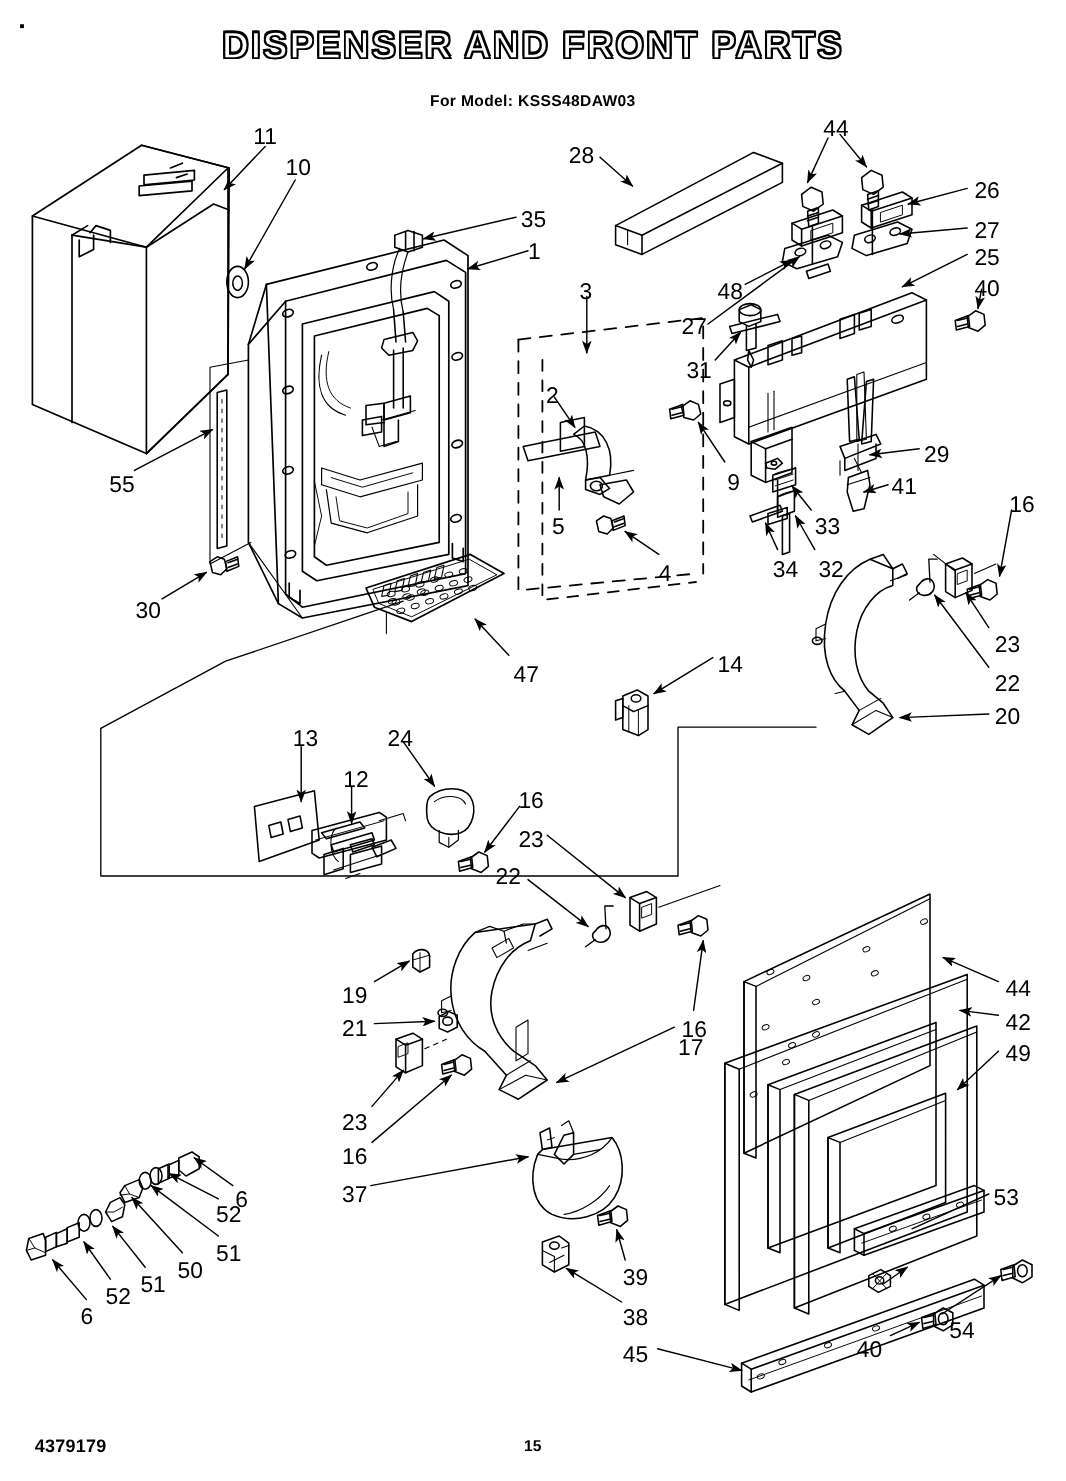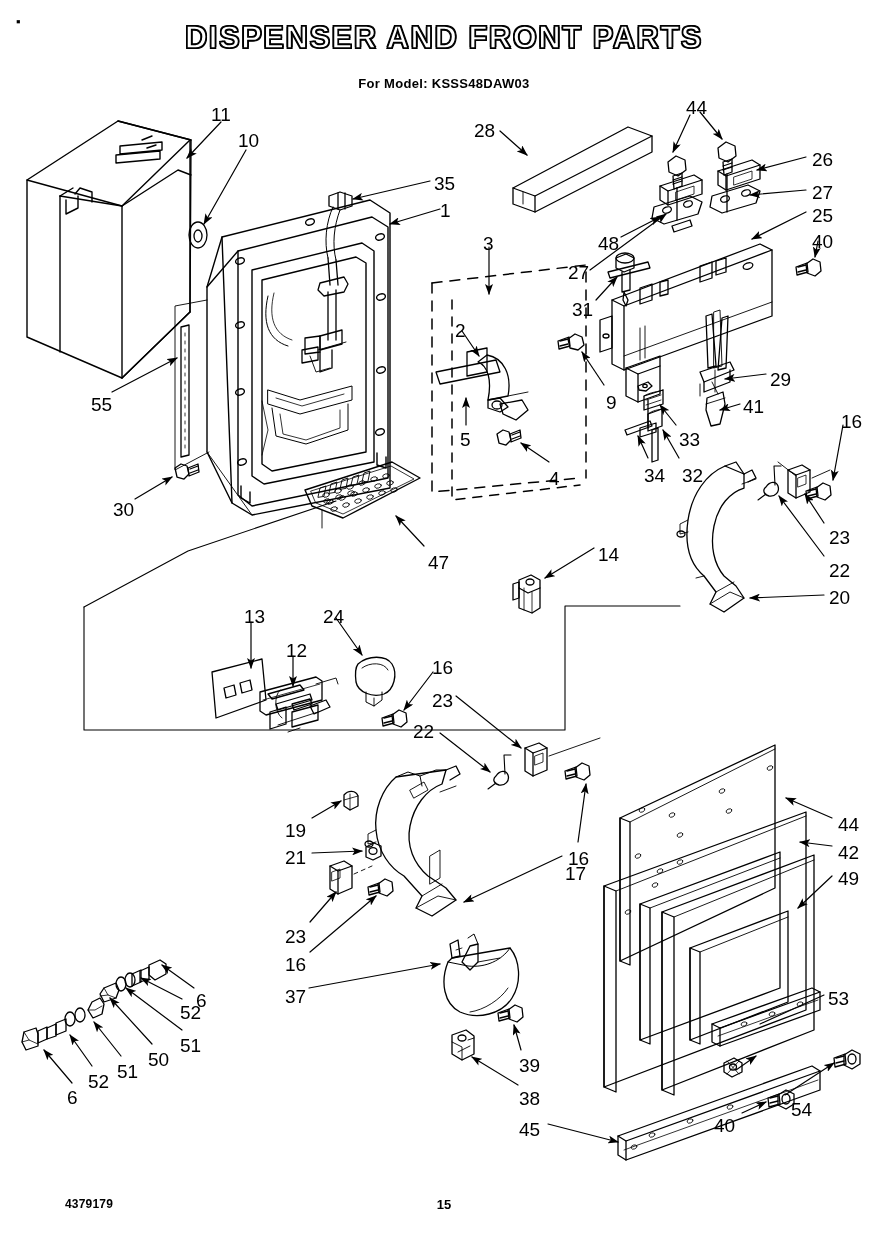--- a/index.html
+++ b/index.html
@@ -56,24 +56,23 @@
     font-size: 13px;
     font-weight: bold;
     line-height: 1;
     color: #000;
   }
   
   #footer-left {
     position: absolute;
     left: 29px;
     top: 1197px;
-    font-size: 12px;
+    font-size: 15px;
     font-weight: bold;
     letter-spacing: 0.2px;
-    margin-left: 36px;
   }
   #footer-center {
     position: absolute;
     left: 0;
     top: 1197px;
     width: 888px;
     text-align: center;
     font-size: 13px;
     font-weight: bold;
   }

